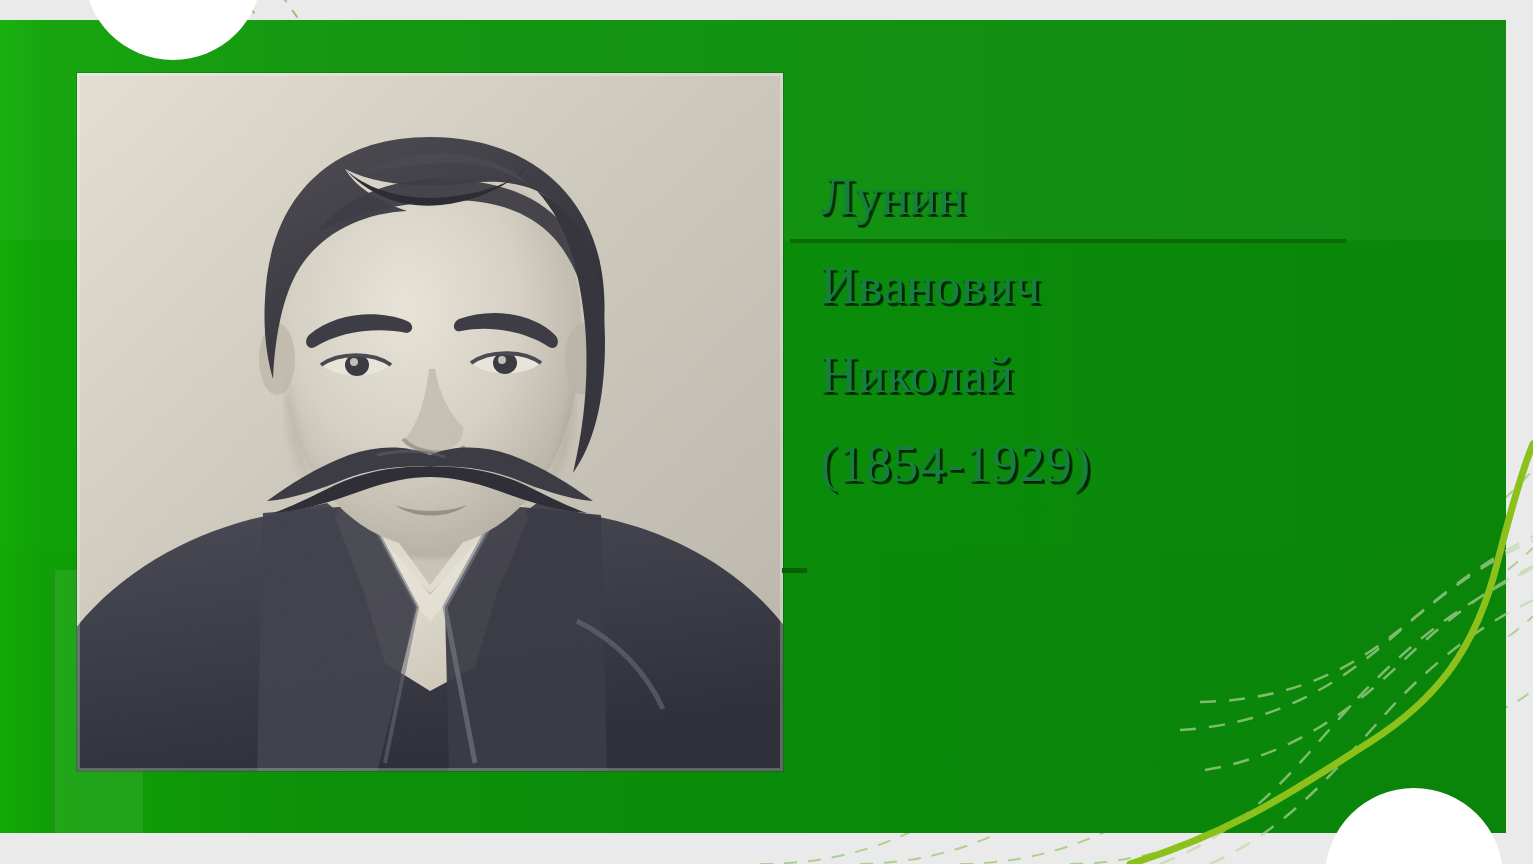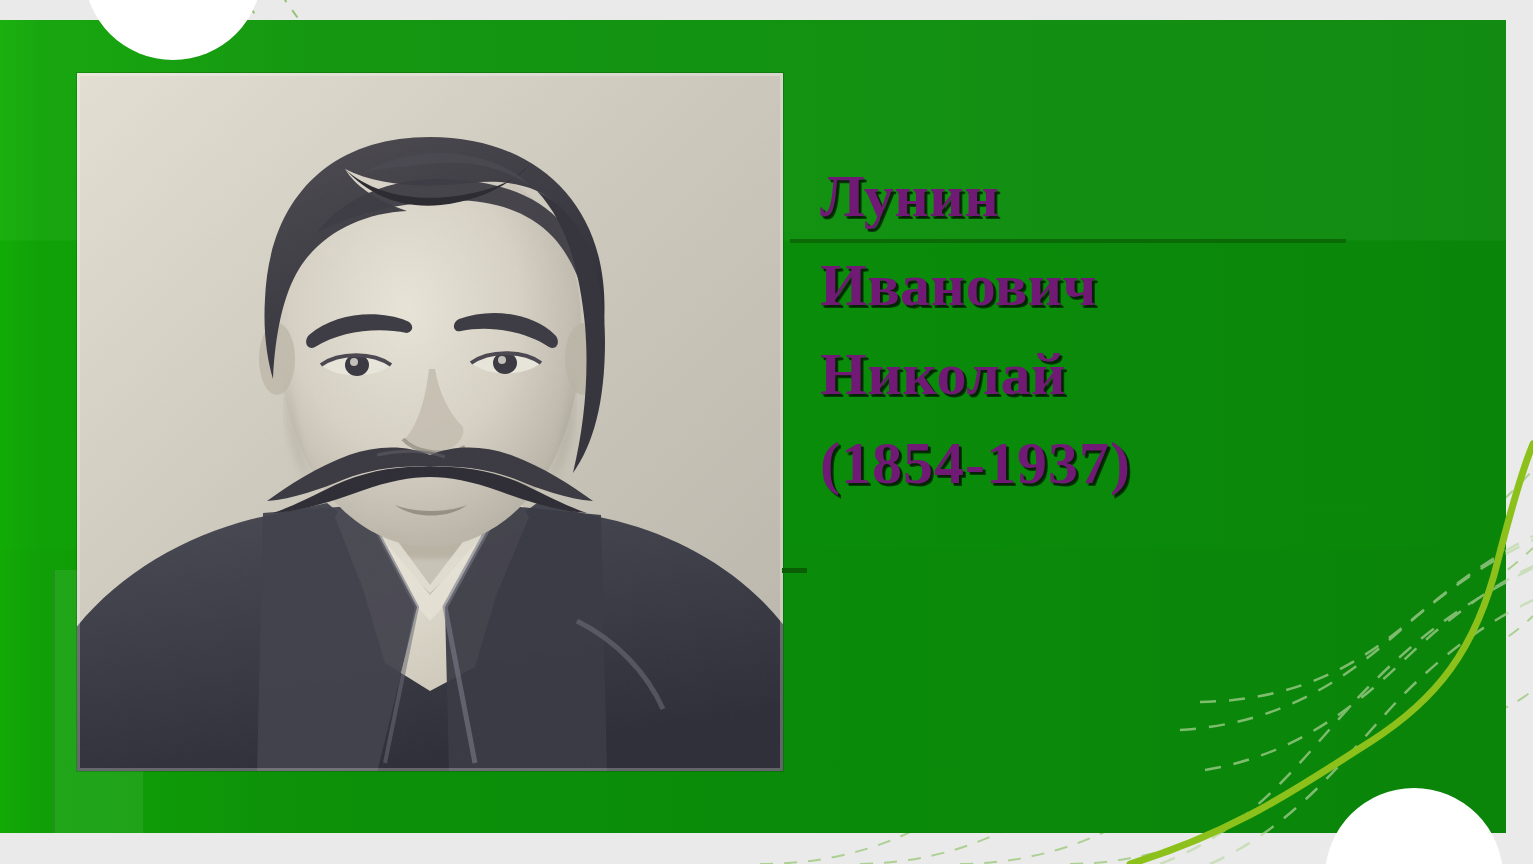--- a/index.html
+++ b/index.html
@@ -96,24 +96,24 @@
   
   #title-block {
     position: absolute;
     left: 820px;
     top: 152px;
     width: 600px;
     z-index: 5;
   }
   .title-line {
     font-family: "Liberation Serif", serif;
-    font-weight: bold;
-    font-size: 60px;
+    font-weight: normal;
+    font-size: 52px;
     line-height: 89px;
-    color: #701a75;
+    color: #15803d;
     letter-spacing: 0.5px;
     white-space: nowrap;
     text-shadow:
        3px 3px 0 rgba(0,0,0,0.55),
        2px 2px 1px rgba(0,0,0,0.45);
   }
   .title-line.dates { letter-spacing: 1px; }
 
   
   #title-rule-top {
@@ -288,21 +288,21 @@
     </svg>
   </div>
 
   <div id="title-rule-top"></div>
   <div id="title-rule-bottom"></div>
 
   <div id="title-block">
     <div class="title-line">Лунин</div>
     <div class="title-line">Иванович</div>
     <div class="title-line">Николай</div>
-    <div class="title-line dates">(1854-1937)</div>
+    <div class="title-line dates">(1854-1929)</div>
   </div>
 
   <svg class="deco-svg" id="deco-front" viewBox="0 0 1533 864">
     <g fill="none" stroke="#bcd9a4" stroke-width="2.5" stroke-dasharray="16 13" opacity="0.65">
       <path d="M 1160 864 C 1255 828 1300 760 1356 700 C 1420 632 1470 600 1533 568"></path>
       <path d="M 1210 864 C 1300 824 1348 752 1404 694 C 1458 640 1500 616 1533 600"></path>
       <path d="M 1205 770 C 1290 756 1350 712 1404 660 C 1452 614 1496 584 1533 566"></path>
       <path d="M 1180 730 C 1276 724 1340 684 1396 634 C 1448 588 1494 558 1533 540"></path>
       <path d="M 1200 702 C 1300 700 1360 664 1414 618 C 1462 578 1500 552 1533 536"></path>
     </g>

